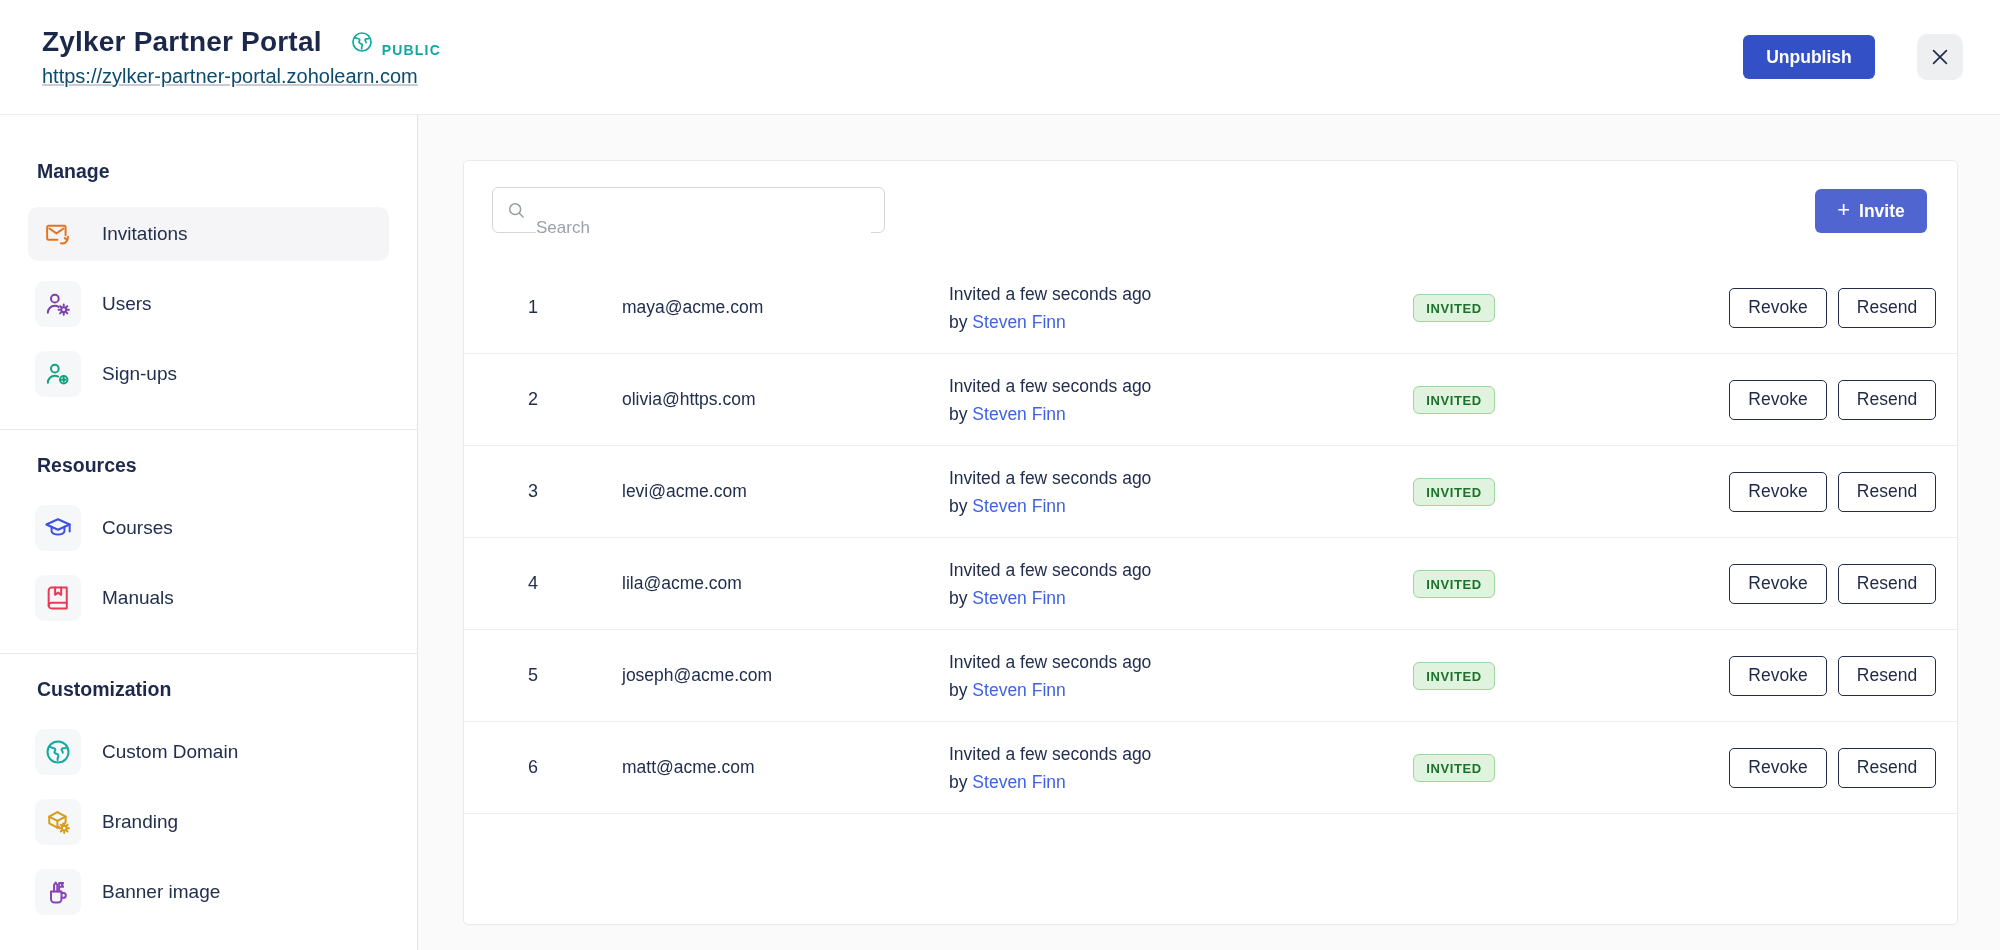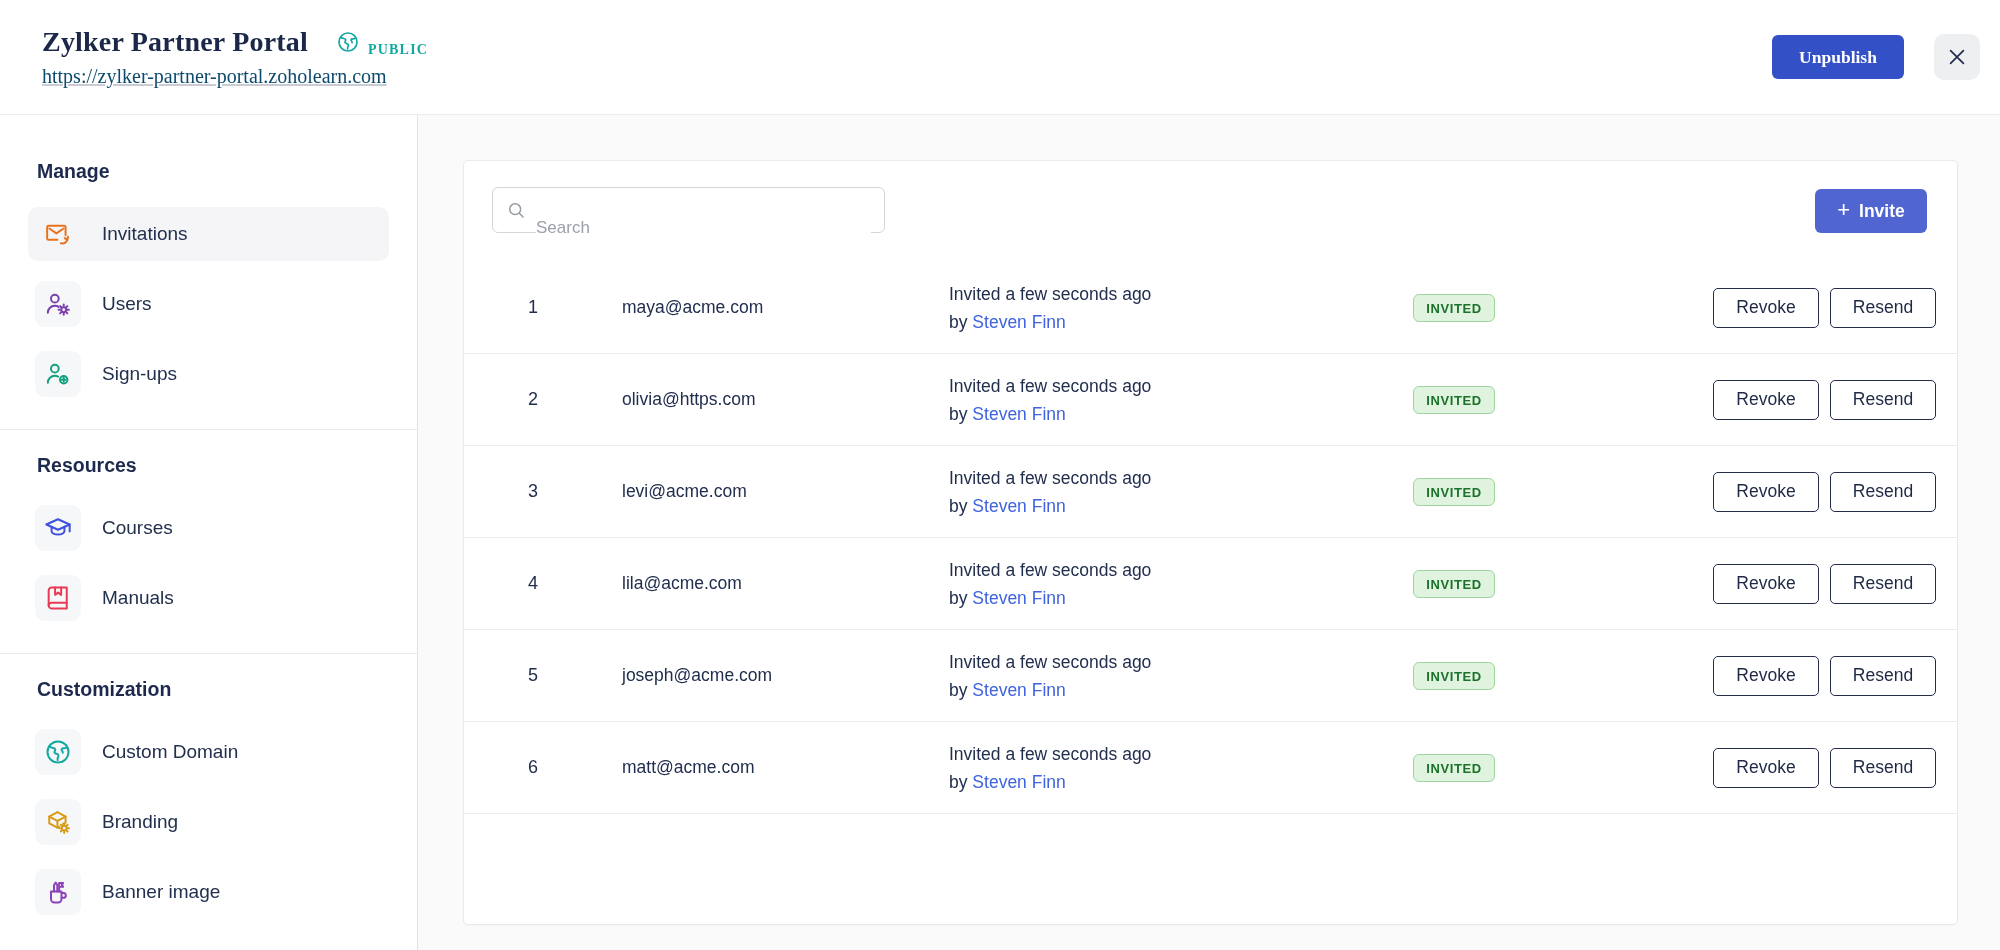--- a/index.html
+++ b/index.html
@@ -2,28 +2,28 @@
 <html><head>
 <meta charset="utf-8">
 <style>
   * { margin:0; padding:0; box-sizing:border-box; }
   html,body { width:2000px; height:950px; overflow:hidden; background:#fff;
     font-family:"Liberation Sans", sans-serif; color:#22304e; }
   .page { width:2000px; height:950px; display:flex; flex-direction:column; }
 
   
   .header { height:115px; flex:0 0 115px; display:flex; justify-content:space-between;
-    align-items:center; border-bottom:1px solid #ebecee; padding:0 20px 0 42px; background:#fff;font-family:Liberation Serif, serif; }
+    align-items:center; border-bottom:1px solid #ebecee; padding:0 37px 0 42px; background:#fff; }
   .header-left { display:flex; flex-direction:column; gap:7px; }
   .title-row { display:flex; align-items:center; gap:28px; }
   .portal-title { font-size:28px; font-weight:800; color:#1c2849; letter-spacing:.2px; }
   .public-badge { display:flex; align-items:center; gap:8px; color:#12a8a1; }
   .public-badge .label { font-size:14px; font-weight:700; letter-spacing:1.2px;margin-top:16px; }
   .portal-url { font-size:20px; color:#0c4a6e; text-decoration:underline; text-decoration-color:#c9ccd2; }
-  .header-right { display:flex; align-items:center; gap:30px; }
+  .header-right { display:flex; align-items:center; gap:42px; }
   .unpublish-btn { width:132px; height:44px; background:#3350c7; color:#fff; border:none;
     border-radius:6px; font-size:17.5px; font-weight:700; font-family:inherit; cursor:pointer; }
   .close-btn { width:46px; height:46px; background:#edeff1; border:none; border-radius:10px;
     display:flex; align-items:center; justify-content:center; cursor:pointer; }
 
   
   .body { flex:1; display:flex; min-height:0; }
 
   
   .sidebar { width:418px; flex:0 0 418px; background:#fff; border-right:1px solid #e2e3e8; padding-top:45px; }
@@ -60,21 +60,21 @@
     align-items:center; font-size:17.5px; color:#222e4e; }
   .col-sno { width:158px; flex:0 0 158px; padding-left:51px; }
   .trow .col-sno { padding-left:64px; font-size:18px; }
   .col-email { width:327px; flex:0 0 327px; }
   .col-invited { width:425px; flex:0 0 425px; line-height:1.6; }
   .col-status { width:160px; flex:0 0 160px; text-align:center; }
   .col-actions { flex:1; display:flex; justify-content:flex-end; align-items:center; gap:11px; padding-right:21px; }
   .link { color:#3f63e0; cursor:pointer; }
   .status-badge { display:inline-block; padding:6px 12px 5px; background:#dff3de; border:1px solid #9fd49e;
     border-radius:6px; color:#1c722b; font-size:13px; font-weight:700; letter-spacing:.6px; }
-  .action-btn { width:106px; height:40px; background:#fff; border:1.8px solid #242c49; border-radius:5px;
+  .action-btn { width:98px; height:40px; background:#fff; border:1.8px solid #242c49; border-radius:5px;
     font-size:17.5px; color:#1e2946; font-family:inherit; cursor:pointer; }
   svg { display:block; }
 </style>
 </head>
 <body>
 
 <div class="page">
 
   <div class="header">
     <div class="header-left">

